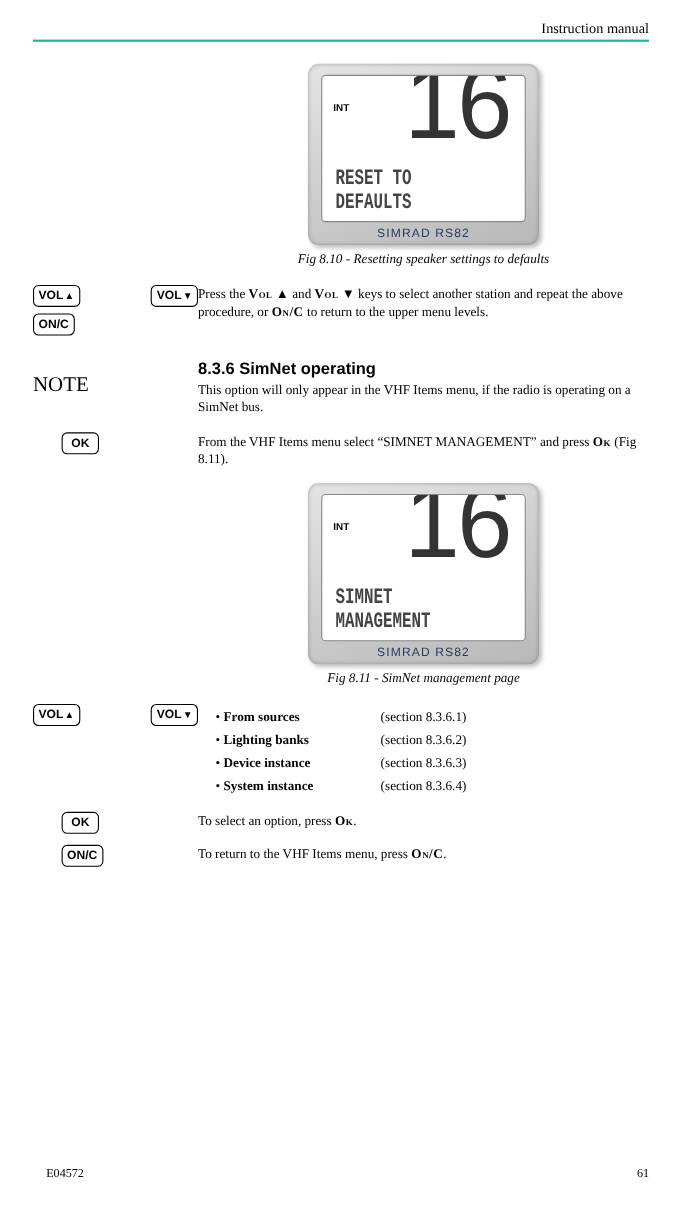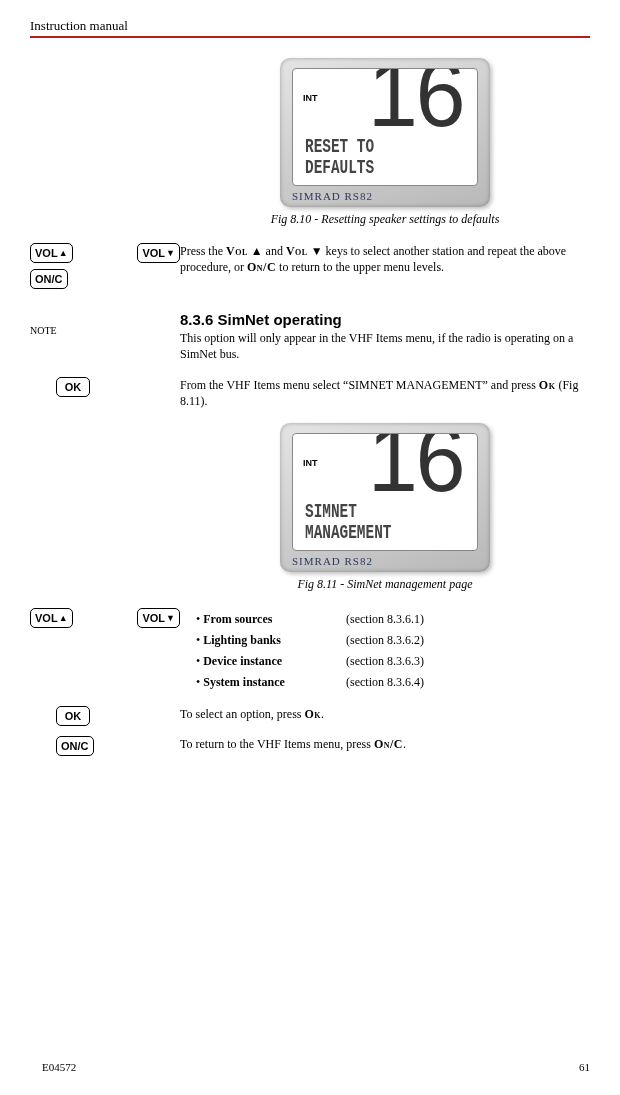--- a/index.html
+++ b/index.html
@@ -8,22 +8,22 @@
     font-family: "Palatino Linotype", "Book Antiqua", Georgia, serif;
     font-size: 12px;
     color: #000;
     width: 620px;
     height: 1095px;
     background: #fff;
     position: relative;
     padding: 18px 30px 30px 30px;
   }
   .header-region {
-    text-align: left;
-    border-bottom: 2px solid #b91c1c;
+    text-align: right;
+    border-bottom: 2px solid #14b8a6;
     padding-bottom: 2px;
     margin-bottom: 20px;
   }
   .header-region span { font-size: 13px; }
   .row { display: flex; margin-bottom: 6px; }
   .left-col { width: 150px; flex: 0 0 150px; }
   .right-col { flex: 1; }
   .key-btn {
     display: inline-flex;
     align-items: center;
@@ -50,21 +50,21 @@
   .device-frame {
     background: linear-gradient(160deg, #e4e4e4, #b8b8b8);
     border-radius: 10px;
     padding: 10px 12px 5px 12px;
     box-shadow: inset 0 0 4px rgba(0,0,0,.3), 2px 2px 4px rgba(0,0,0,.25);
   }
   .lcd {
     background: #fff;
     border: 1px solid #888;
     border-radius: 4px;
-    height: 118px;
+    height: 134px;
     position: relative;
     font-family: Arial, sans-serif;
     overflow: hidden;
   }
   .lcd-int {
     position: absolute;
     top: 24px; left: 10px;
     font-size: 9px;
     font-weight: bold;
   }
@@ -84,42 +84,43 @@
     font-family: "Courier New", monospace;
     font-size: 16px;
     line-height: 1.05;
     letter-spacing: 0px;
     transform: scaleY(1.25) scaleX(.9);
     transform-origin: left bottom;
     font-weight: bold;
     color: #444;
   }
   .device-label {
+    text-align: center;
     color: #2b3a5c;
-    font-family: Liberation Serif, serif;
+    font-family: Liberation Sans, sans-serif;
     font-size: 11px;
     letter-spacing: 1px;
     padding-top: 4px;
   }
   h3.section {
     font-family: Arial, sans-serif;
     font-size: 15px;
     font-weight: bold;
     margin: 10px 0 2px 0;
   }
   .menu-list { margin: 4px 0 10px 16px; }
   .menu-list .mrow { display: flex; margin-bottom: 6px; }
   .menu-list .mlabel { width: 150px; }
   .footer {
     position: absolute;
     left: 42px; right: 30px; bottom: 22px;
     display: flex; justify-content: space-between;
     font-size: 11px;
   }
-  .note-label { font-weight: normal; font-size: 10px; }
+  .note-label { font-weight: normal; font-size: 19px; }
   .btn-stack .key-btn { margin-bottom: 6px; }
   .btn-stack { display:flex; flex-direction:column; align-items:center; width:60px;}
   .left-flex { display:flex; }
 </style>
 </head>
 <body>
 
 <div class="header-region">
   <span>Instruction manual</span>
 </div>

